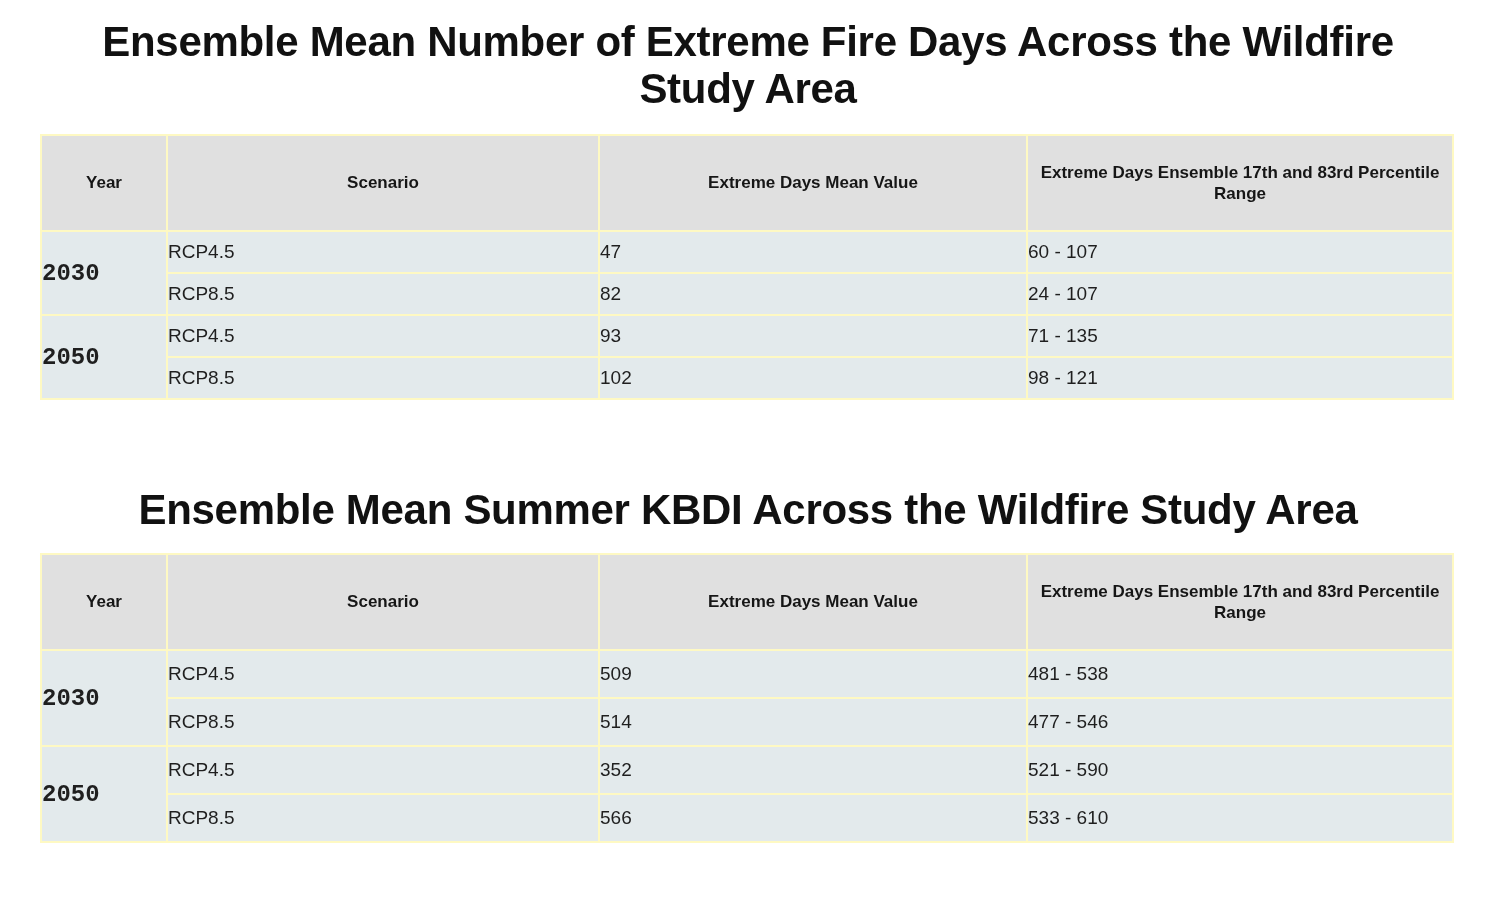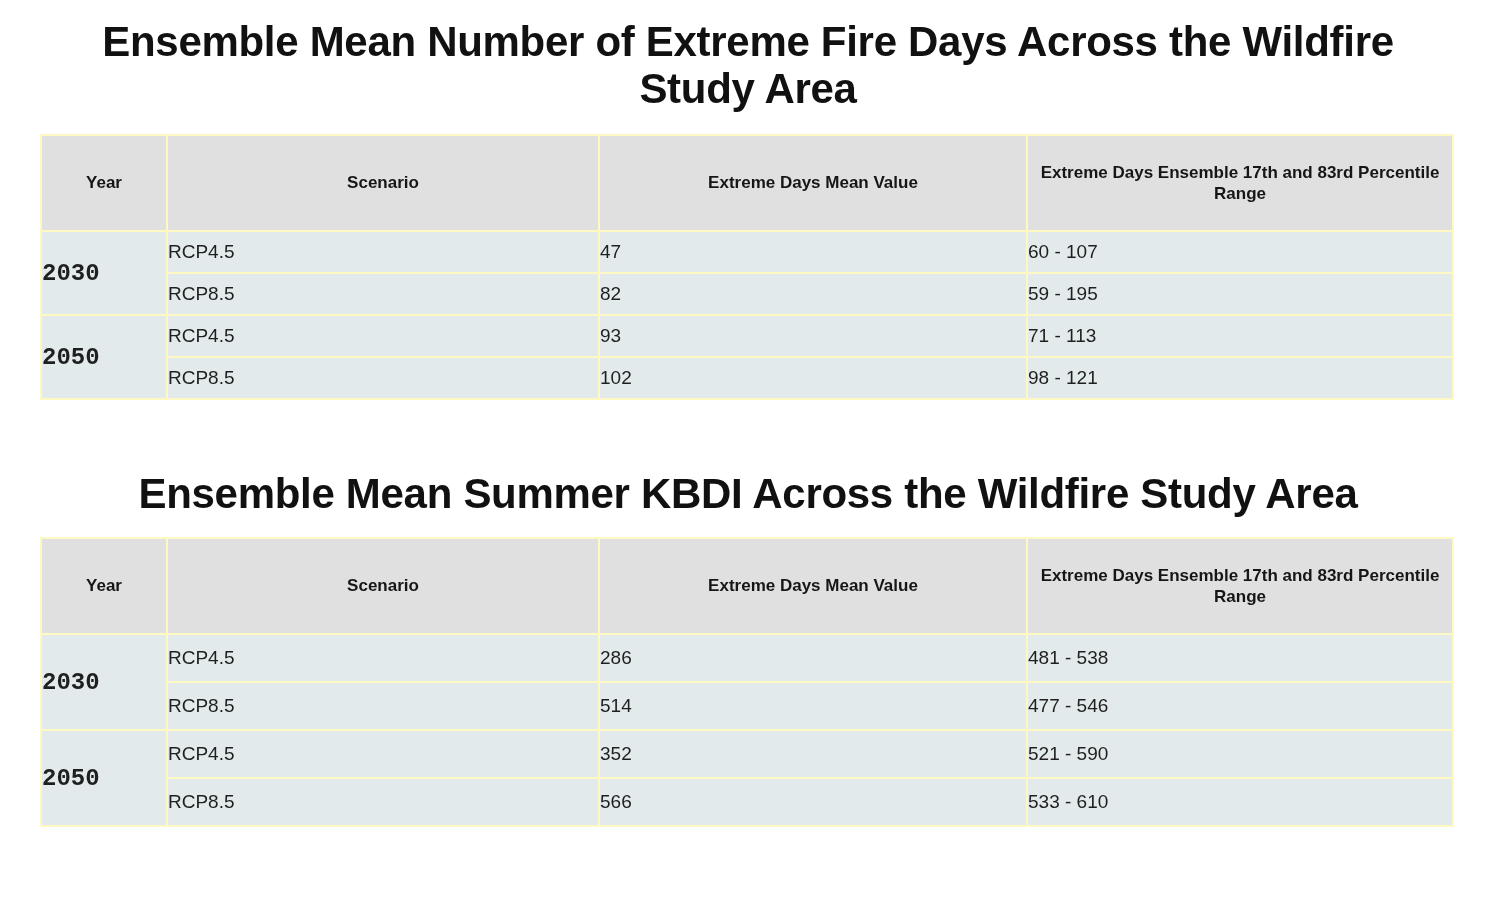--- a/index.html
+++ b/index.html
@@ -35,21 +35,21 @@
   }
 
   #section-1 .section-title {
     padding-top: 18px;
     margin: 0 auto;
     width: 1320px;
   }
 
   #section-2 .section-title {
     padding-top: 22px;
-    margin: 0 auto;
+    margin: 16px auto;
     width: 1420px;
   }
 
   .table-wrap {
     margin: 0 auto;
   }
 
   table.data-table {
     border-collapse: separate;
     border-spacing: 2px 2px;
@@ -126,27 +126,27 @@
         <tbody>
           <tr>
             <td class="year-cell" rowspan="2">2030</td>
             <td>RCP4.5</td>
             <td>47</td>
             <td>60 - 107</td>
           </tr>
           <tr>
             <td>RCP8.5</td>
             <td>82</td>
-            <td>59 - 195</td>
+            <td>24 - 107</td>
           </tr>
           <tr>
             <td class="year-cell" rowspan="2">2050</td>
             <td>RCP4.5</td>
             <td>93</td>
-            <td>71 - 113</td>
+            <td>71 - 135</td>
           </tr>
           <tr>
             <td>RCP8.5</td>
             <td>102</td>
             <td>98 - 121</td>
           </tr>
         </tbody>
       </table>
     </div>
   </div>
@@ -169,21 +169,21 @@
             <th>Year</th>
             <th>Scenario</th>
             <th>Extreme Days Mean Value</th>
             <th>Extreme Days Ensemble 17th and 83rd Percentile Range</th>
           </tr>
         </thead>
         <tbody>
           <tr>
             <td class="year-cell" rowspan="2">2030</td>
             <td>RCP4.5</td>
-            <td>286</td>
+            <td>509</td>
             <td>481 - 538</td>
           </tr>
           <tr>
             <td>RCP8.5</td>
             <td>514</td>
             <td>477 - 546</td>
           </tr>
           <tr>
             <td class="year-cell" rowspan="2">2050</td>
             <td>RCP4.5</td>

